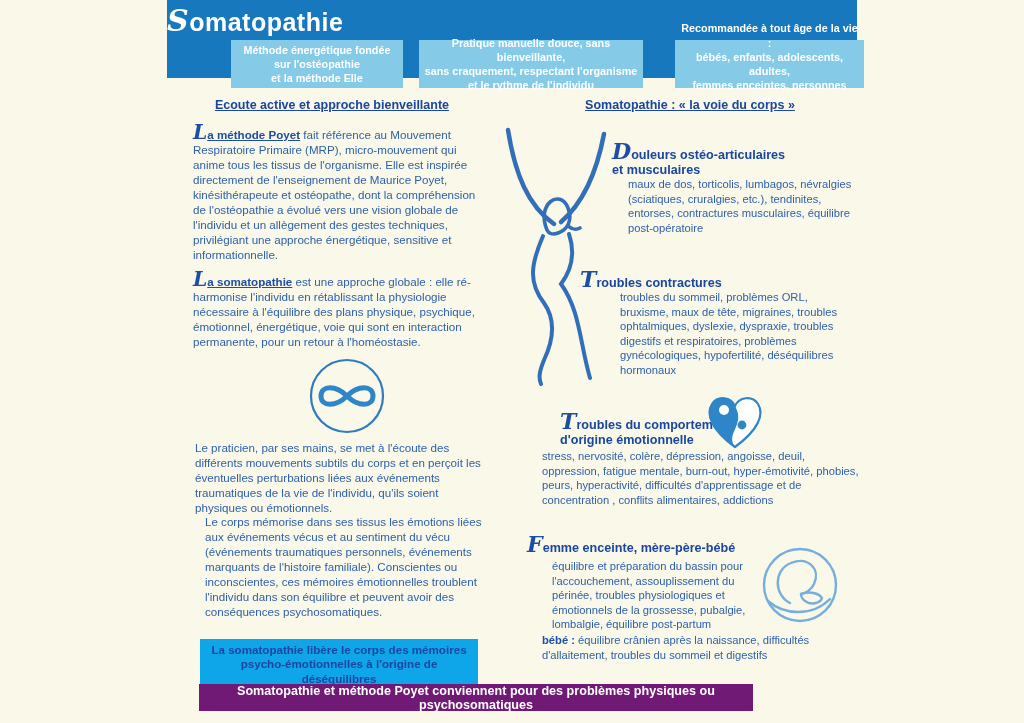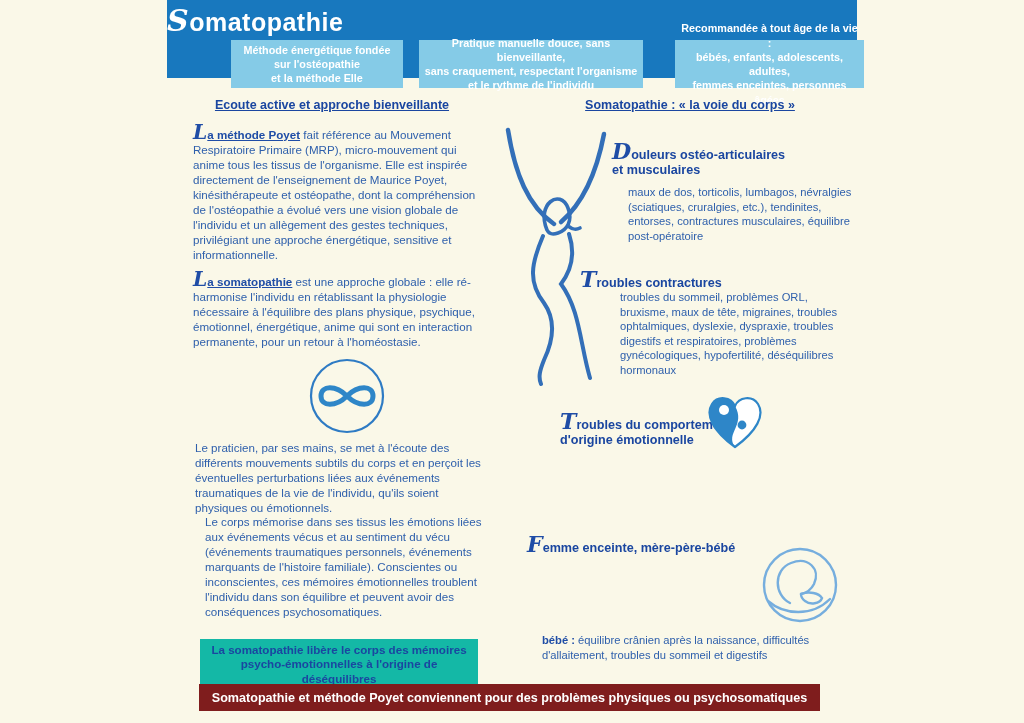--- a/index.html
+++ b/index.html
@@ -31,37 +31,37 @@
   .para b { color:#1f4da6;text-decoration:underline; }
   .dropcap { font-family:"DejaVu Serif", serif; font-style:italic; font-weight:bold;
              font-size:1.75em; line-height:0.75; color:#1f4da6; }
   .p1 { left:193px; top:125px; width:292px; }
   .p2 { left:193px; top:272px; width:292px; }
   .p3 { left:195px; top:441px; width:290px; }
   .p4 { left:205px; top:515px; width:292px; }
 
   .infinity-wrap { position:absolute; left:309px; top:358px; width:76px; height:76px; }
 
-  .highlight { position:absolute; left:200px; top:639px; width:278px; background:#14b8a6;
+  .highlight { position:absolute; left:200px; top:639px; width:278px; background:#0ea5e9;
                color:#1a46a0; font-weight:bold; font-size:11.6px; line-height:1.25; text-align:center;
                padding:4px 6px; }
 
-  .footer { position:absolute; left:199px; top:684px; width:621px; height:27px; background:#7f1d1d;
+  .footer { position:absolute; left:199px; top:684px; width:554px; height:27px; background:#701a75;
             color:#ffffff; font-weight:bold; font-size:12.6px; display:flex; align-items:center;
             justify-content:center; text-align:center; }
 
   
   .figure-wrap { position:absolute; left:498px; top:126px; width:118px; height:260px; }
 
   .sec-title { position:absolute; color:#1a46a0; font-weight:bold; font-size:12.6px; line-height:1.18; }
   .sec-title .rest { white-space:pre-line; }
   .sec-body { position:absolute; color:#2f60ac; font-size:11.2px; line-height:1.3; }
 
   .t1 { left:612px; top:143px; }
-  .b1 { left:628px; top:177px; width:228px;margin-top:8px; }
+  .b1 { left:628px; top:177px; width:228px; }
   .t2 { left:580px; top:271px; }
   .b2 { left:620px; top:290px; width:232px; }
   .t3 { left:516px; top:413px;margin-left:44px; }
   .b3 { left:542px; top:449px; width:318px; }
   .t4 { left:527px; top:536px; }
   .b4 { left:552px; top:559px; width:222px; }
   .b5 { left:542px; top:633px; width:318px; color:#2f60ac; font-size:11.2px; line-height:1.3; position:absolute; }
   .b5 b { color:#1f4da6; }
 
   .heart-wrap { position:absolute; left:703px; top:393px; width:64px; height:60px; }
@@ -83,21 +83,21 @@
 et le rythme de l'individu</div>
   <div class="topbox topbox3">Recommandée à tout âge de la vie :
 bébés, enfants, adolescents, adultes,
 femmes enceintes, personnes âgées</div>
 
   <div class="colhead colhead-left">Ecoute active et approche bienveillante</div>
   <div class="colhead colhead-right">Somatopathie : « la voie du corps »</div>
 
   <div class="para p1"><span class="dropcap">L</span><b>a méthode Poyet</b><span> fait référence au Mouvement Respiratoire Primaire (MRP), micro-mouvement qui anime tous les tissus de l'organisme. Elle est inspirée directement de l'enseignement de Maurice Poyet, kinésithérapeute et ostéopathe, dont la compréhension de l'ostéopathie a évolué vers une vision globale de l'individu et un allègement des gestes techniques, privilégiant une approche énergétique, sensitive et informationnelle.</span></div>
 
-  <div class="para p2"><span class="dropcap">L</span><b>a somatopathie</b><span> est une approche globale : elle ré-harmonise l'individu en rétablissant la physiologie nécessaire à l'équilibre des plans physique, psychique, émotionnel, énergétique, anime qui sont en interaction permanente, pour un retour à l'homéostasie.</span></div>
+  <div class="para p2"><span class="dropcap">L</span><b>a somatopathie</b><span> est une approche globale : elle ré-harmonise l'individu en rétablissant la physiologie nécessaire à l'équilibre des plans physique, psychique, émotionnel, énergétique, voie qui sont en interaction permanente, pour un retour à l'homéostasie.</span></div>
 
   <div class="infinity-wrap">
     <svg width="76" height="76" viewBox="0 0 76 76">
       <circle cx="38" cy="38" r="36" fill="none" stroke="#2e7bc4" stroke-width="2.2"></circle>
       <path d="M12,38 C12,27 27,27 38,38 C49,49 64,49 64,38 C64,27 49,27 38,38 C27,49 12,49 12,38 Z" fill="none" stroke="#2e86c8" stroke-width="5" stroke-linecap="round"></path>
     </svg>
   </div>
 
   <div class="para p3">Le praticien, par ses mains, se met à l'écoute des différents mouvements subtils du corps et en perçoit les éventuelles perturbations liées aux événements traumatiques de la vie de l'individu, qu'ils soient physiques ou émotionnels.</div>
   <div class="para p4">Le corps mémorise dans ses tissus les émotions liées aux événements vécus et au sentiment du vécu (événements traumatiques personnels, événements marquants de l'histoire familiale). Conscientes ou inconscientes, ces mémoires émotionnelles troublent l'individu dans son équilibre et peuvent avoir des conséquences psychosomatiques.</div>
@@ -126,22 +126,24 @@
   <div class="sec-title t3"><span class="dropcap">T</span><span class="rest">roubles du comportement
 d'origine émotionnelle</span></div>
   <div class="heart-wrap">
     <svg width="64" height="60" viewBox="0 0 64 60">
       <path d="M32,54 C10,38 2,22 9,11 C15,2 28,4 32,13 C36,4 49,2 55,11 C62,22 54,38 32,54 Z" fill="#ffffff" stroke="#2e86c8" stroke-width="2.2"></path>
       <path d="M32,13 C28,4 15,2 9,11 C2,22 10,38 32,54 C22,40 43,32 32,13 Z" fill="#2e86c8"></path>
       <circle cx="21" cy="17" r="5" fill="#ffffff"></circle>
       <circle cx="39" cy="32" r="4.4" fill="#2e86c8"></circle>
     </svg>
   </div>
+  <div class="sec-body b3">stress, nervosité, colère, dépression, angoisse, deuil, oppression, fatigue mentale, burn-out, hyper-émotivité, phobies, peurs, hyperactivité, difficultés d'apprentissage et de concentration , conflits alimentaires, addictions</div>
 
   <div class="sec-title t4"><span class="dropcap">F</span><span class="rest">emme enceinte, mère-père-bébé</span></div>
+  <div class="sec-body b4">équilibre et préparation du bassin pour l'accouchement, assouplissement du périnée, troubles physiologiques et émotionnels de la grossesse, pubalgie, lombalgie, équilibre post-partum</div>
 
   <div class="baby-wrap">
     <svg width="80" height="84" viewBox="0 0 80 84">
       <g fill="none" stroke="#76aede" stroke-width="2.4" stroke-linecap="round">
         <circle cx="40" cy="42" r="36"></circle>
         <path d="M30,60 C14,52 13,27 31,20 C48,13 61,26 54,41 C51,47 46,50 41,51"></path>
         <path d="M41,51 C49,48 59,50 62,55 C60,61 50,62 45,58 C42,56 41,53 41,51"></path>
         <path d="M8,58 C24,72 52,74 70,56"></path>
       </g>
     </svg>

